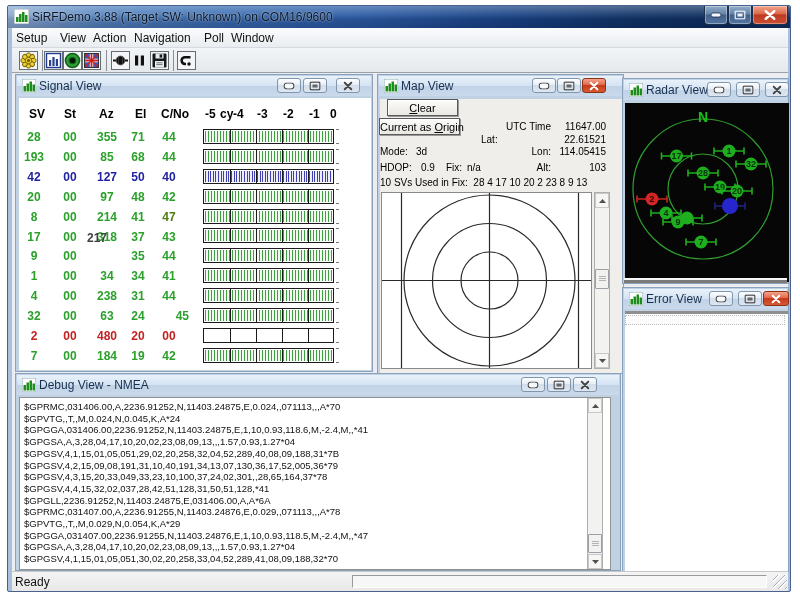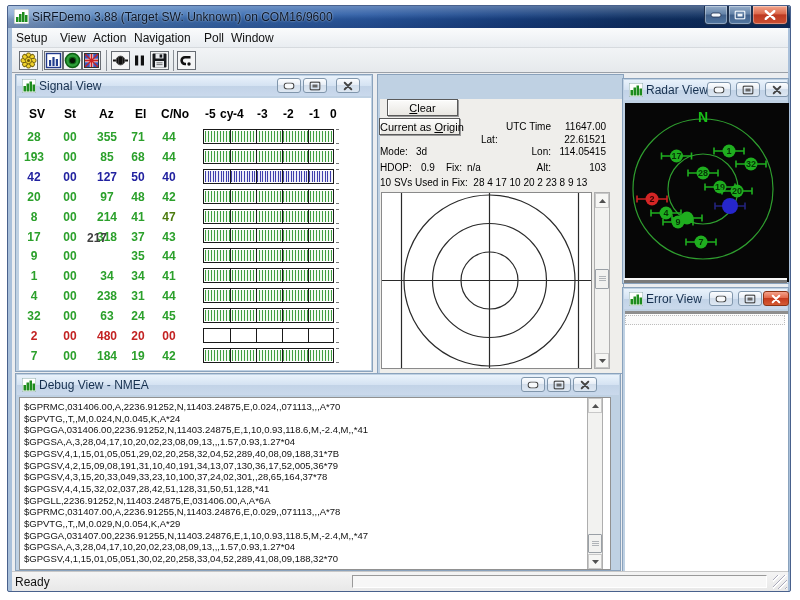--- a/index.html
+++ b/index.html
@@ -332,21 +332,21 @@
               <i class="sd" style="left:78px"></i>
               <i class="sd" style="left:104px"></i>
             </div>
             <div class="stick" style="left:317px;top:190px"></div>
           </div>
       <div>
             <span class="abs" style="left:-5px;top:211px;width:40px;text-align:center;color:#2ba02b">32</span>
             <span class="abs" style="left:31px;top:211px;width:40px;text-align:center;color:#2ba02b">00</span>
             <span class="abs" style="left:68px;top:211px;width:40px;text-align:center;color:#2ba02b">63</span>
             <span class="abs" style="left:99px;top:211px;width:40px;text-align:center;color:#2ba02b">24</span>
-            <span class="abs" style="left:130px;top:211px;width:40px;text-align:center;color:#2ba02b">45</span>
+            <span class="abs" style="left:130px;top:211px;width:40px;text-align:right;color:#2ba02b">45</span>
             <div class="sbar" style="left:184px;top:210px">
               <div class="sfill" style="background:repeating-linear-gradient(90deg,#3f9e3f 0px,#3f9e3f 1px,#f2faf2 1px,#f2faf2 3px)"></div>
               <i class="sd" style="left:26px"></i>
               <i class="sd" style="left:52px"></i>
               <i class="sd" style="left:78px"></i>
               <i class="sd" style="left:104px"></i>
             </div>
             <div class="stick" style="left:317px;top:210px"></div>
           </div>
       <div>
@@ -376,20 +376,46 @@
               <i class="sd" style="left:78px"></i>
               <i class="sd" style="left:104px"></i>
             </div>
             <div class="stick" style="left:317px;top:250px"></div>
           </div>
       </div>
     </div>
   </div>
 
   <div class="child" id="mapwin" style="left:369px;top:68px;width:247px;height:300px">
+    <div class="ctitle">
+        <div class="cicon"><svg width="14" height="14">
+            <rect x="0" y="0" width="14" height="14" fill="#fff" stroke="#8aa" stroke-width="1"></rect>
+            <rect x="1.5" y="7" width="2.5" height="5.5" fill="#1d8c1d"></rect>
+            <rect x="4.5" y="4.5" width="2.5" height="8" fill="#1d8c1d"></rect>
+            <rect x="7.5" y="2.5" width="2.5" height="10" fill="#1d8c1d"></rect>
+            <rect x="10.5" y="5.5" width="2.5" height="7" fill="#1d8c1d"></rect>
+          </svg></div>
+      <div class="ctext">Map View</div>
+      <div class="cbtn" style="left:153px">
+          <svg width="11" height="7">
+            <rect x="0.5" y="0.5" width="10" height="6" rx="3" fill="#f8fafc" stroke="#444" stroke-width="1.2"></rect>
+          </svg>
+        </div>
+      <div class="cbtn" style="left:178px">
+          <svg width="11" height="9">
+            <rect x="0.5" y="0.5" width="10" height="8" rx="1.5" fill="none" stroke="#444" stroke-width="1.4"></rect>
+            <rect x="3" y="3" width="5" height="3" fill="#666"></rect>
+          </svg>
+        </div>
+      <div class="cbtn red" style="left:203px">
+          <svg width="9" height="9">
+            <path d="M1 1 L8 8 M8 1 L1 8" stroke="#fff" stroke-width="2" stroke-linecap="round"></path>
+          </svg>
+        </div>
+    </div>
     <div class="ccontent" style="left:2px;top:24px;width:243px;height:274px;background:#efeeeb;font-size:10px;color:#000">
       <div class="mbtn" style="left:7px;top:0px;width:71px;height:17px"><u>C</u>lear</div>
       <div class="mbtn" style="left:-1px;top:19px;width:81px;height:17px">Current as <u>O</u>rigin</div>
       <span class="abs" style="left:101px;top:22px;width:70px;text-align:right">UTC Time</span>
         <span class="abs" style="left:156px;top:22px;width:70px;text-align:right">11647.00</span>
       <span class="abs" style="left:101px;top:35px;width:70px;text-align:left">Lat:</span>
         <span class="abs" style="left:156px;top:35px;width:70px;text-align:right">22.61521</span>
       <span class="abs" style="left:0px;top:47px">Mode:</span>
         <span class="abs" style="left:36px;top:47px">3d</span>
       <span class="abs" style="left:101px;top:47px;width:70px;text-align:right">Lon:</span>

